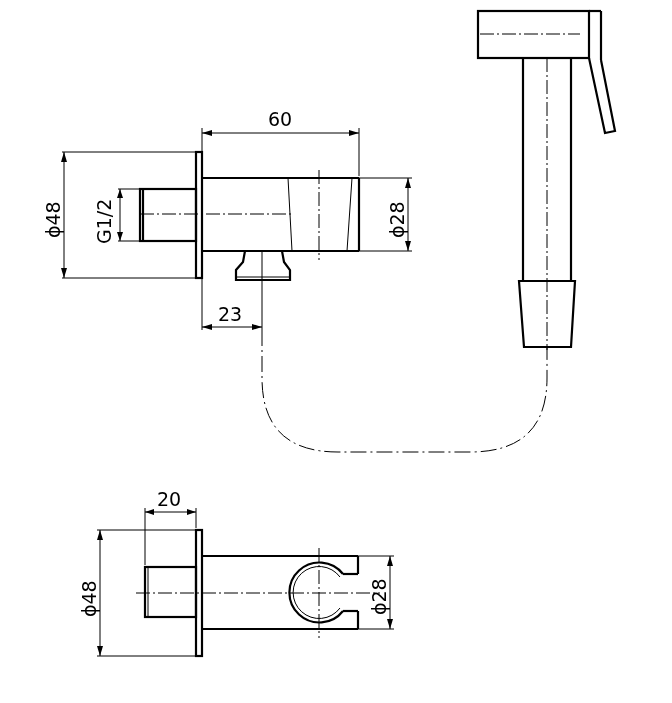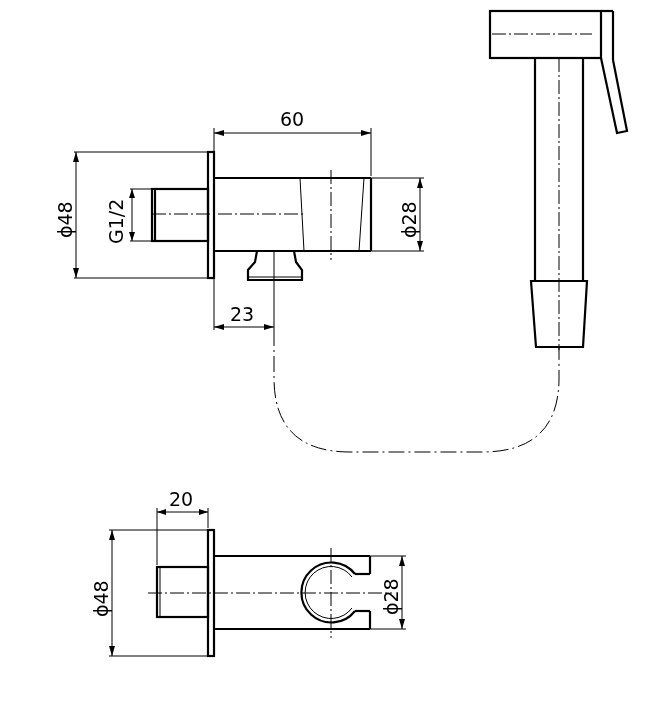--- a/index.html
+++ b/index.html
@@ -1,17 +1,17 @@
 <!DOCTYPE html>
 <html><head>
 <meta charset="utf-8">
 <style>
   html, body { margin: 0; padding: 0; background: #ffffff; }
   body { width: 672px; height: 703px; overflow: hidden; }
-  .canvas { position: relative; width: 552px; height: 703px; margin-left: 12px; }
+  .canvas { position: relative; width: 552px; height: 703px; }
   svg { display: block; }
   .thick { stroke: #000; stroke-width: 2.2; fill: none; }
   .thin { stroke: #000; stroke-width: 1; fill: none; }
   .center { stroke: #000; stroke-width: 1; fill: none; stroke-dasharray: 14 3 2 3; }
   .hose { stroke: #000; stroke-width: 1; fill: none; stroke-dasharray: 16 4 2 4; }
   .dimtext { font-family: "DejaVu Sans", sans-serif; font-size: 19px; fill: #000; }
 </style>
 </head>
 <body>
 

